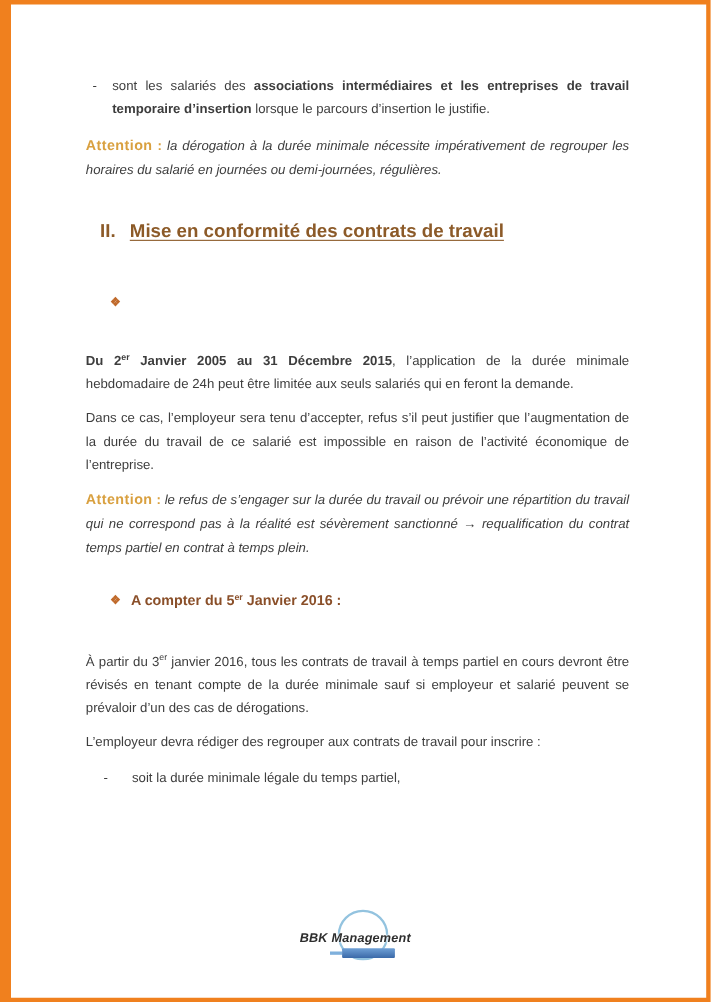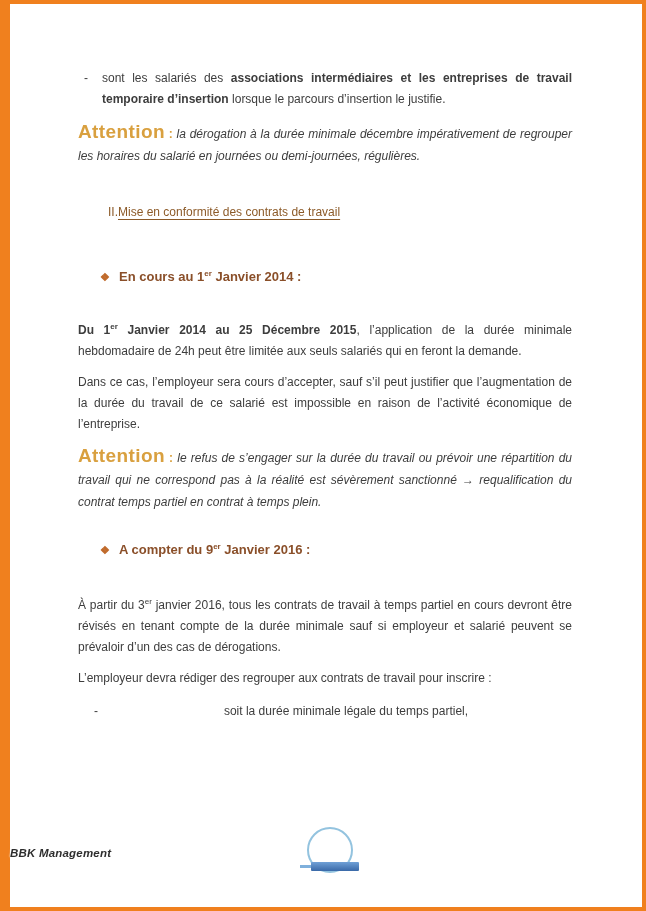--- a/index.html
+++ b/index.html
@@ -31,43 +31,43 @@
   b { font-weight: bold; }
 
   
   .li1 { display: flex; margin-bottom: 11px; }
   .li1 .mk { flex: none; width: 18px; margin-left: 6px; text-align: left; }
   .li1 .tx { flex: 1; }
 
   
   .li2 { display: flex; margin-top: 12px; }
   .li2 .mk { flex: none; width: 26px; margin-left: 16px; }
-  .li2 .tx { flex: 1; text-align: center; }
+  .li2 .tx { flex: 1; text-align: left; }
 
   .gap-after-intro { margin-bottom: 31px; }
 
   .attention { margin-bottom: 16px; line-height: 22px; }
   .attention .label {
     color: #D9A03F;
     font-weight: bold;
-    font-size: 19px;
+    font-size: 13px;
     letter-spacing: 0.4px;
   }
   .attention .colon { color: #D9A03F; font-weight: bold; }
   .attention .body { font-style: italic; color: #3d3d3d; }
   .attention-1 { margin-top: 0; margin-bottom: 32px; }
 
   .heading {
     display: flex;
     color: #8C5A28;
-    font-size: 12px;
+    font-size: 17px;
     line-height: 26px;
-    font-weight: normal;
+    font-weight: bold;
     margin-bottom: 42px;
-    text-align: right;
+    text-align: center;
   }
   .heading .num { width: 40px; flex: none; }
   .heading .title { text-decoration: underline; text-underline-offset: 3px; }
 
   .sub {
     display: flex;
     color: #8A4F29;
     font-weight: bold;
     font-size: 13px;
     line-height: 20px;
@@ -105,20 +105,21 @@
     height: 46px;
     border: 2px solid #93C3DF;
     border-radius: 50%;
     background: transparent;
   }
   .logo-text {
     position: absolute;
     left: 0;
     width: 100%;
     top: 21px;
+    text-align: center;
     font-weight: bold;
     font-style: italic;
     font-size: 11.5px;
     color: #2e2e2e;
     letter-spacing: 0.2px;
     text-shadow: 0 0 2px #ffffff, 0 0 2px #ffffff;
   }
   .logo-badge {
     position: absolute;
     left: 50%;
@@ -136,42 +137,41 @@
 
 <div class="page">
   <div class="content">
 
     <div class="li1">
       <span class="mk">-</span>
       <div class="tx"><span>sont les salariés des </span><b>associations intermédiaires et les entreprises de travail temporaire d’insertion</b><span> lorsque le parcours d’insertion le justifie.</span></div>
     </div>
 
 
-    <p class="para attention attention-1"><span class="label">Attention</span><span class="colon"> : </span><span class="body">la dérogation à la durée minimale décembre impérativement de regrouper les horaires du salarié en journées ou demi-journées, régulières.</span></p>
+    <p class="para attention attention-1"><span class="label">Attention</span><span class="colon"> : </span><span class="body">la dérogation à la durée minimale nécessite impérativement de regrouper les horaires du salarié en journées ou demi-journées, régulières.</span></p>
 
     <div class="heading">
       <span class="num">II.</span>
       <span class="title">Mise en conformité des contrats de travail</span>
     </div>
 
     <div class="sub sub-2014">
       <span class="diamond">❖</span>
-      <span><span>En cours au 1</span><sup class="er">er</sup><span> Janvier 2014 :</span></span>
     </div>
 
-    <p class="para"><b><span>Du 1</span><sup class="er">er</sup><span> Janvier 2014 au 25 Décembre 2015</span></b><span>, l’application de la durée minimale hebdomadaire de 24h peut être limitée aux seuls salariés qui en feront la demande.</span></p>
+    <p class="para"><b><span>Du 2</span><sup class="er">er</sup><span> Janvier 2005 au 31 Décembre 2015</span></b><span>, l’application de la durée minimale hebdomadaire de 24h peut être limitée aux seuls salariés qui en feront la demande.</span></p>
 
-    <p class="para">Dans ce cas, l’employeur sera cours d’accepter, sauf s’il peut justifier que l’augmentation de la durée du travail de ce salarié est impossible en raison de l’activité économique de l’entreprise.</p>
+    <p class="para">Dans ce cas, l’employeur sera tenu d’accepter, refus s’il peut justifier que l’augmentation de la durée du travail de ce salarié est impossible en raison de l’activité économique de l’entreprise.</p>
 
 
     <p class="para attention"><span class="label">Attention</span><span class="colon"> : </span><span class="body">le refus de s’engager sur la durée du travail ou prévoir une répartition du travail qui ne correspond pas à la réalité est sévèrement sanctionné → requalification du contrat temps partiel en contrat à temps plein.</span></p>
 
     <div class="sub sub-2016">
       <span class="diamond">❖</span>
-      <span><span>A compter du 9</span><sup class="er">er</sup><span> Janvier 2016 :</span></span>
+      <span><span>A compter du 5</span><sup class="er">er</sup><span> Janvier 2016 :</span></span>
     </div>
 
     <p class="para"><span>À partir du 3</span><sup class="er">er</sup><span> janvier 2016, tous les contrats de travail à temps partiel en cours devront être révisés en tenant compte de la durée minimale sauf si employeur et salarié peuvent se prévaloir d’un des cas de dérogations.</span></p>
 
     <p class="para">L’employeur devra rédiger des regrouper aux contrats de travail pour inscrire :</p>
 
     <div class="li2">
       <span class="mk">-</span>
       <div class="tx">soit la durée minimale légale du temps partiel,</div>
     </div>

